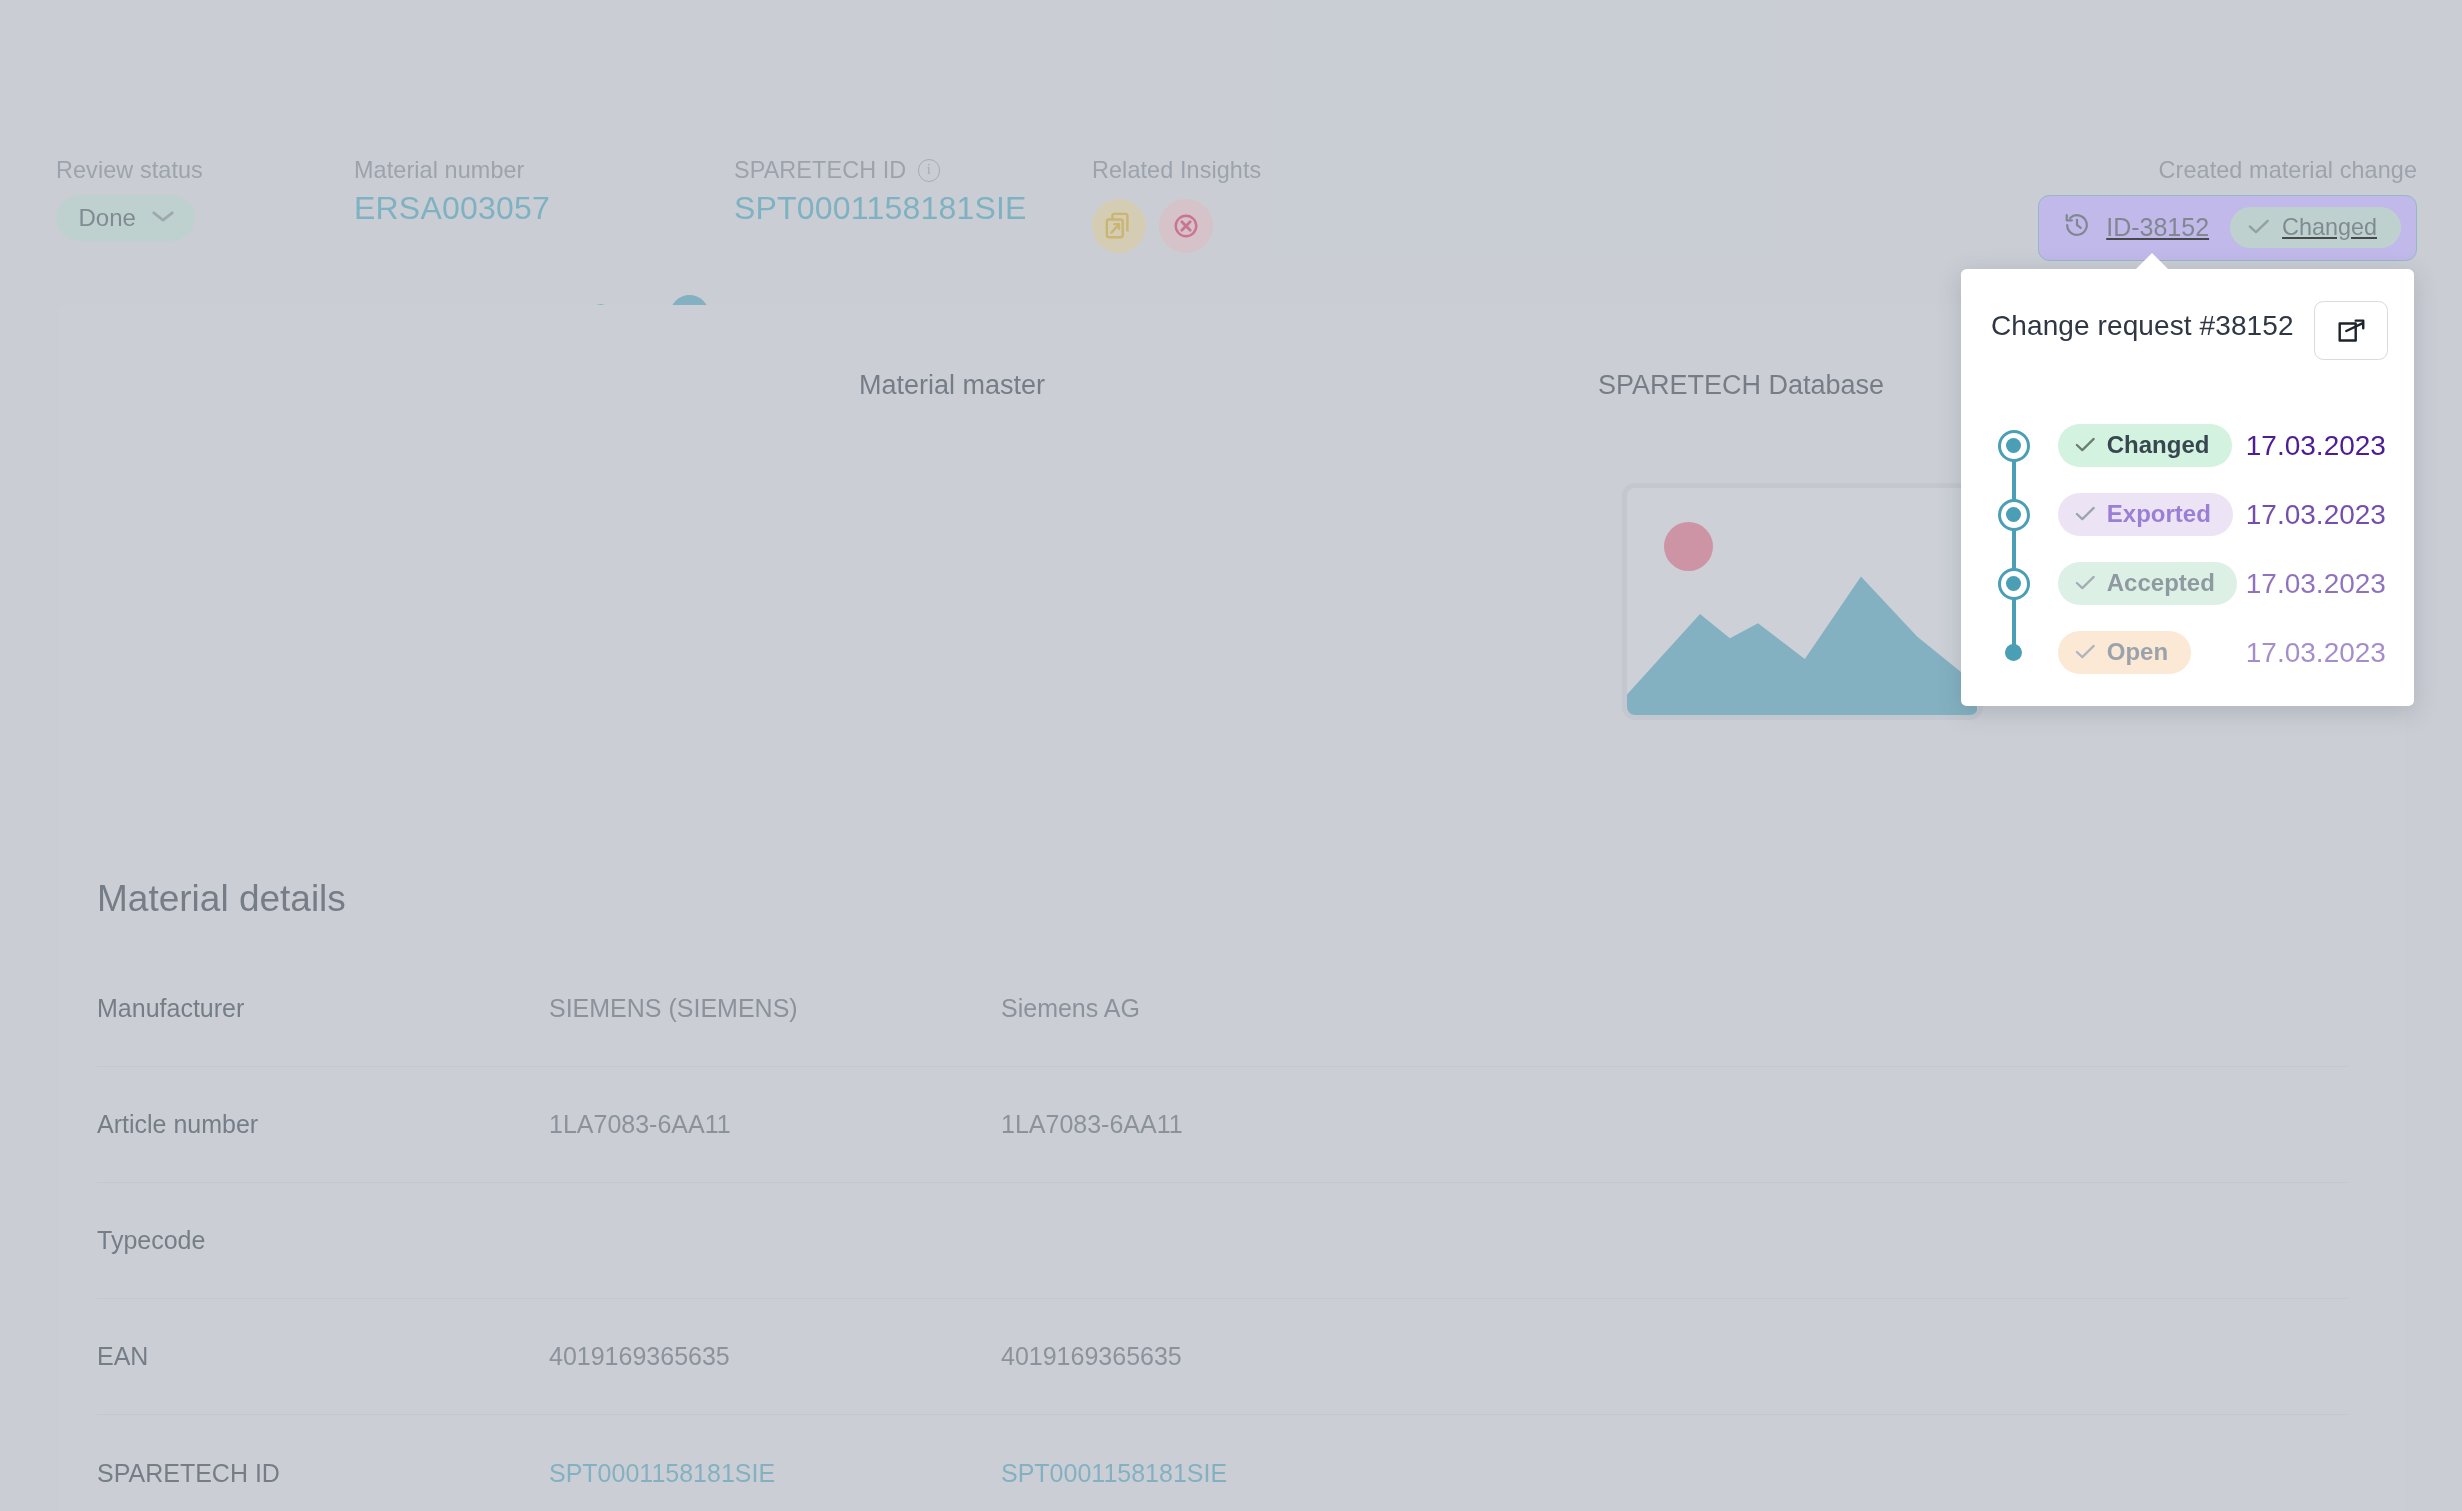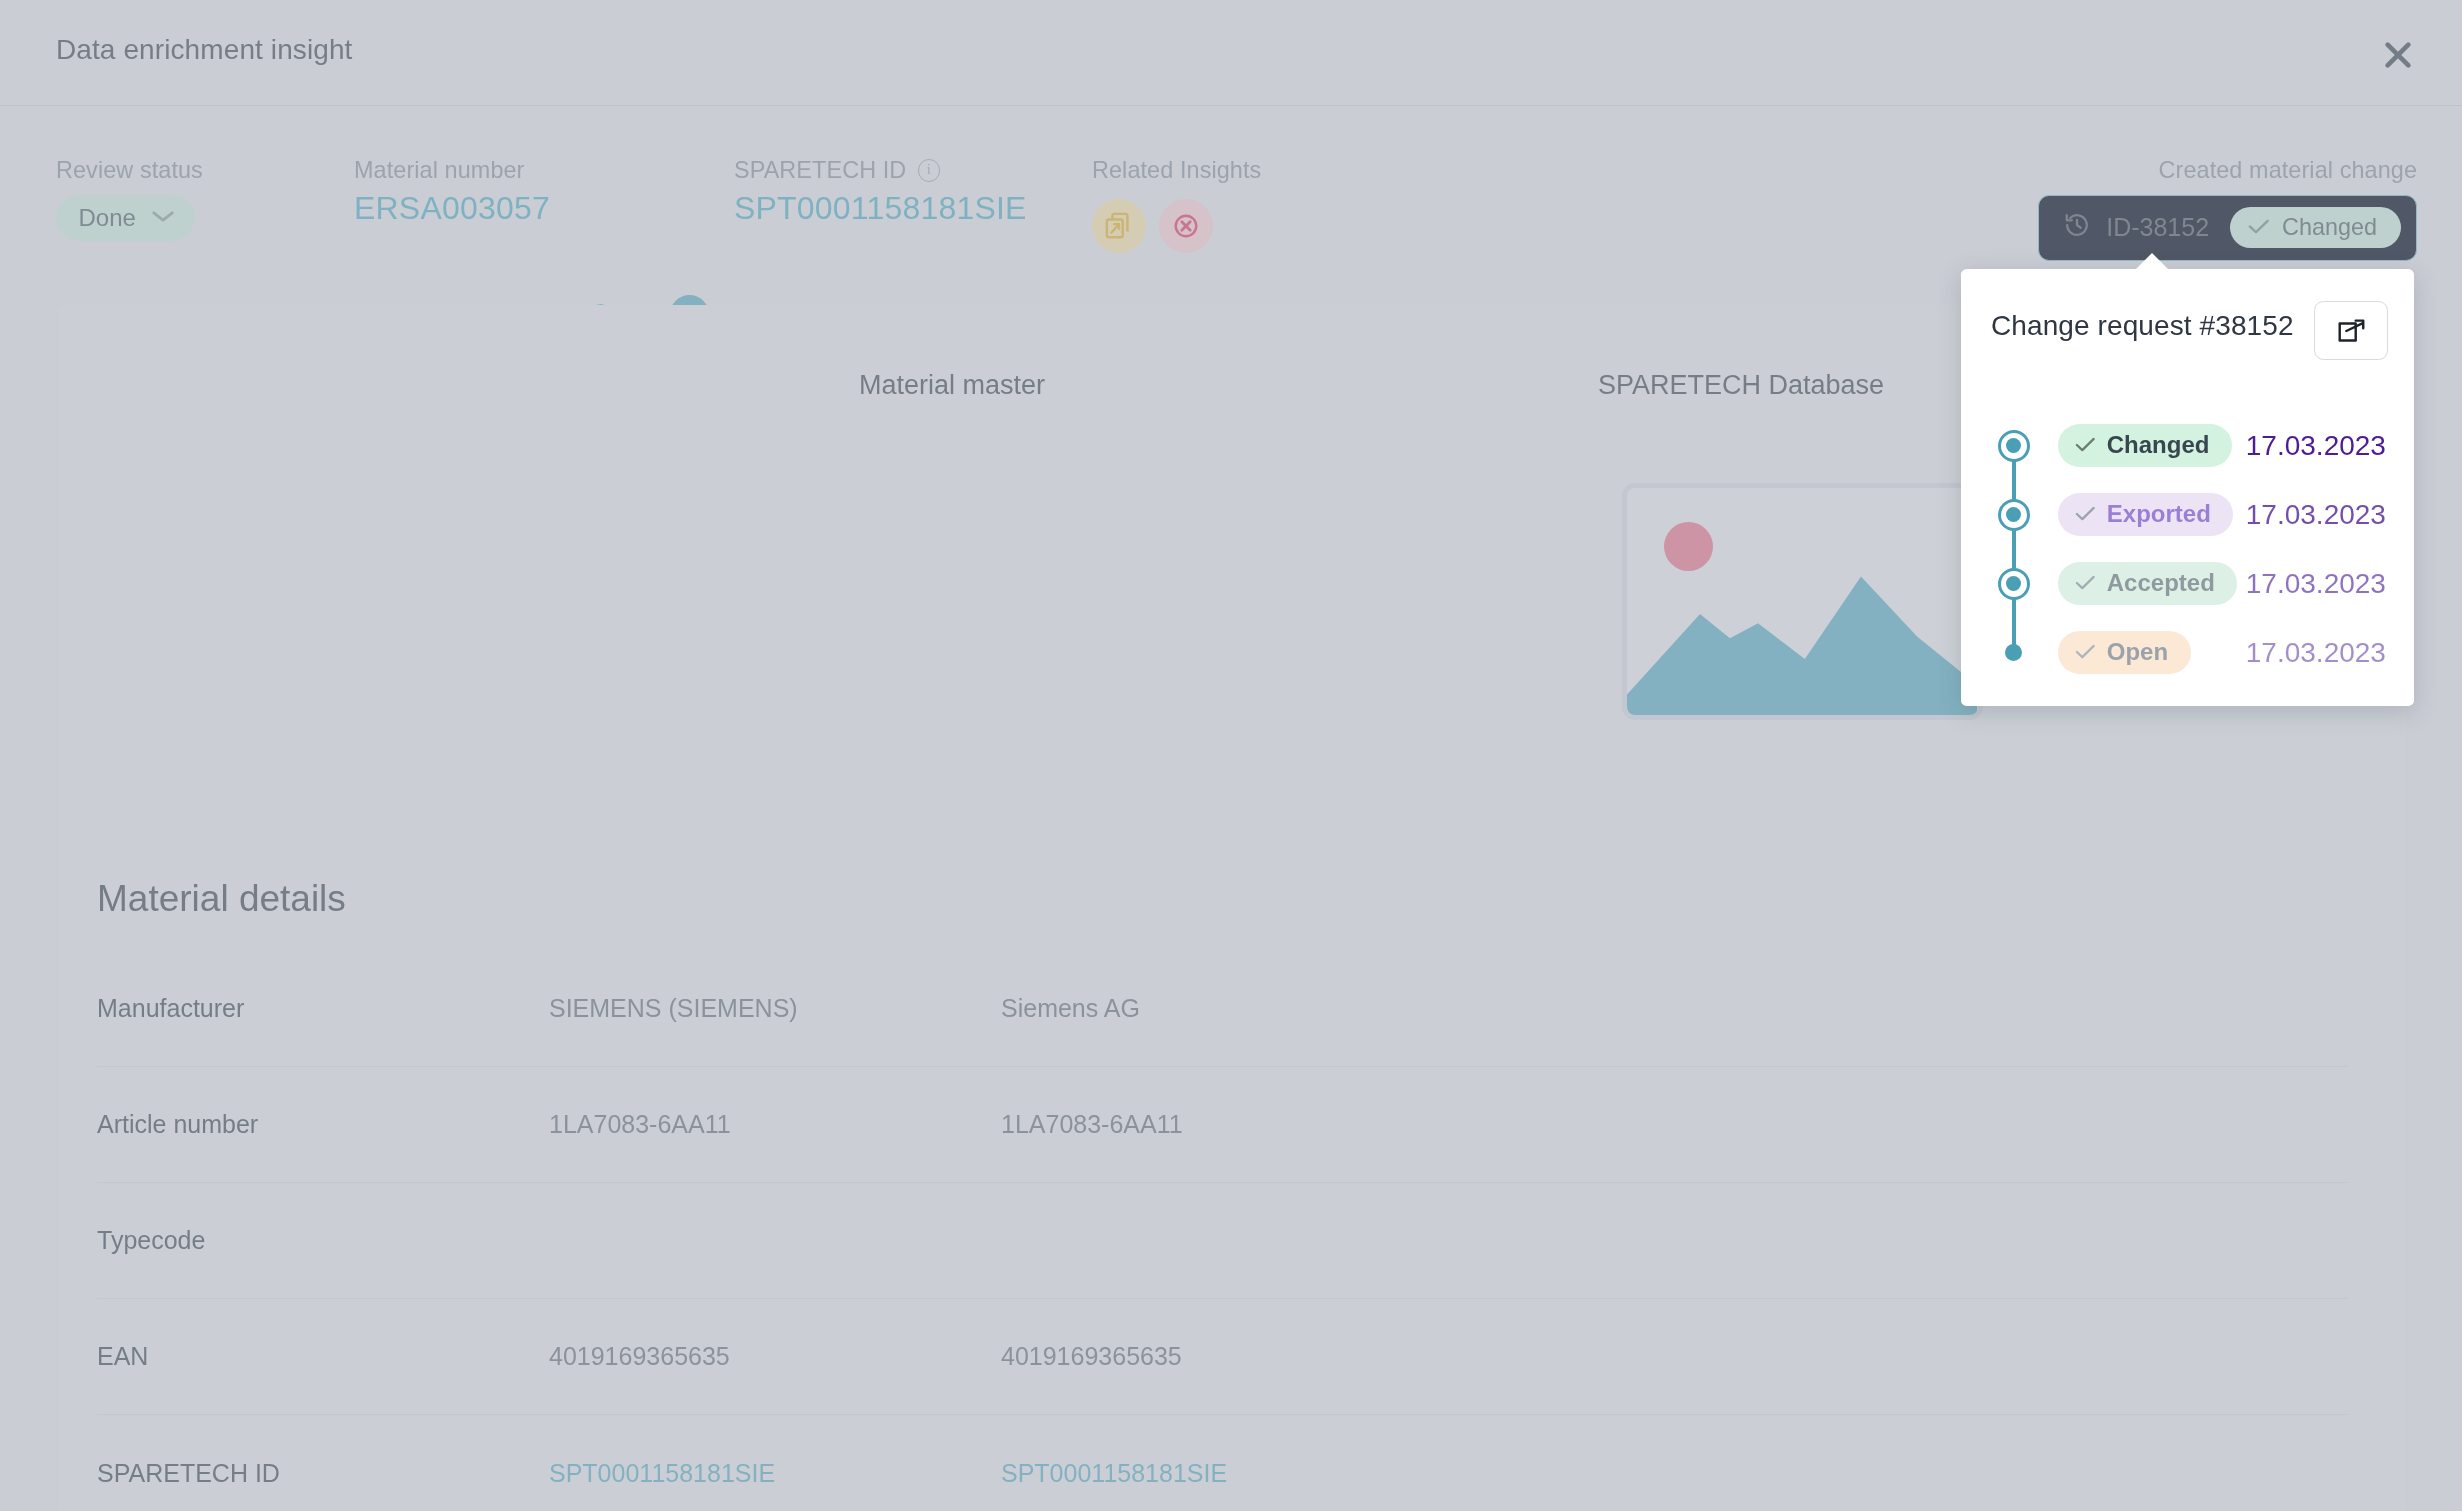--- a/index.html
+++ b/index.html
@@ -165,23 +165,24 @@
 
   
   .blk-change { right: 45px; top: 51px; text-align: right; }
   .change-pill {
     margin-top: 11.2px;
     display: inline-flex;
     align-items: center;
     gap: 20.6px;
     border: 1.9px solid #7fb3c4;
     border-radius: 11.2px;
-    background: #0f172a;
+    background: #c4b5fd;
     padding: 11.2px 15px 11.2px 24px;
     cursor: pointer;
+    text-decoration: underline;
   }
   .change-id {
     display: flex; align-items: center; gap: 15px;
     font-size: 25px; color: #5c6570;
   }
   .mini-chip {
     display: inline-flex; align-items: center; gap: 11.2px;
     background: #c2dcd4;
     border-radius: 24px;
     padding: 6.5px 24px 7.5px 18.7px;
@@ -389,28 +390,20 @@
     color: #6e7782;
     white-space: nowrap;
   }
   .link-val { color: #62a9bd !important; cursor: pointer; }
 </style>
 </head>
 <body>
 
 <div class="modal">
 
-  <div class="modal-header">
-    <div class="modal-title">Data enrichment insight</div>
-    <button class="close-btn">
-      <svg width="32" height="32" viewBox="0 0 34 34" aria-hidden="true">
-        <path d="M6 6 L28 28 M28 6 L6 28" stroke="#4a5560" stroke-width="5" stroke-linecap="round"></path>
-      </svg>
-    </button>
-  </div>
 
   <div class="summary">
 
     <div class="sum-block blk-review">
       <div class="sum-label">Review status</div>
       <div class="status-chip">
         <span class="status-chip-label">Done</span>
         <span class="chev">
           <svg width="24" height="15" viewBox="0 0 26 16" aria-hidden="true">
             <path d="M3 4 L13 12 L23 4" stroke="#8d9aa0" stroke-width="3" fill="none" stroke-linecap="round" stroke-linejoin="round"></path>

